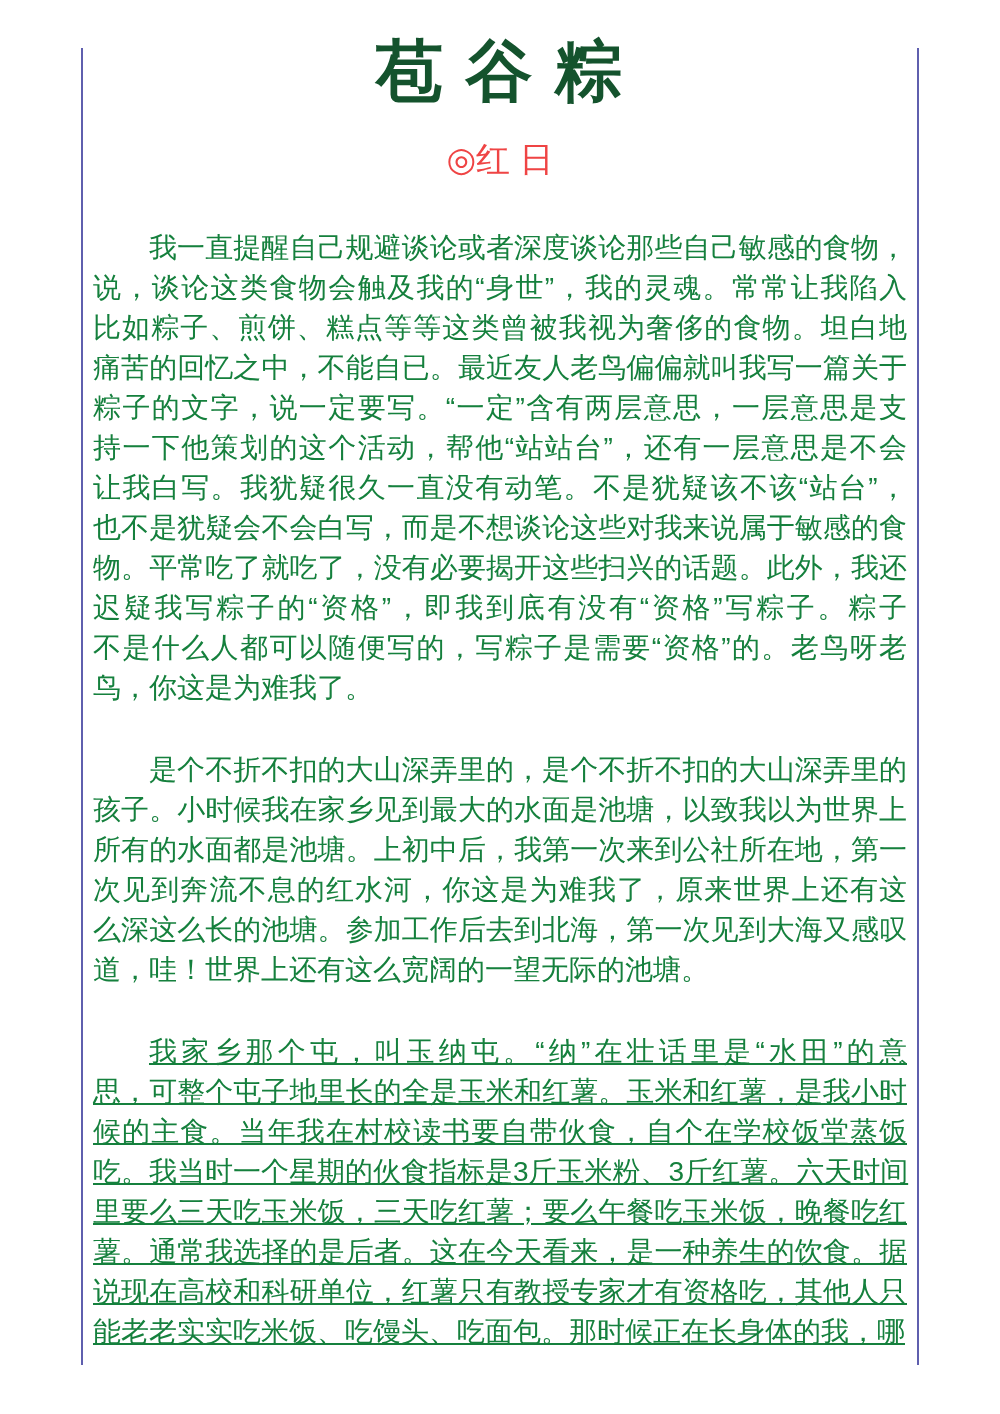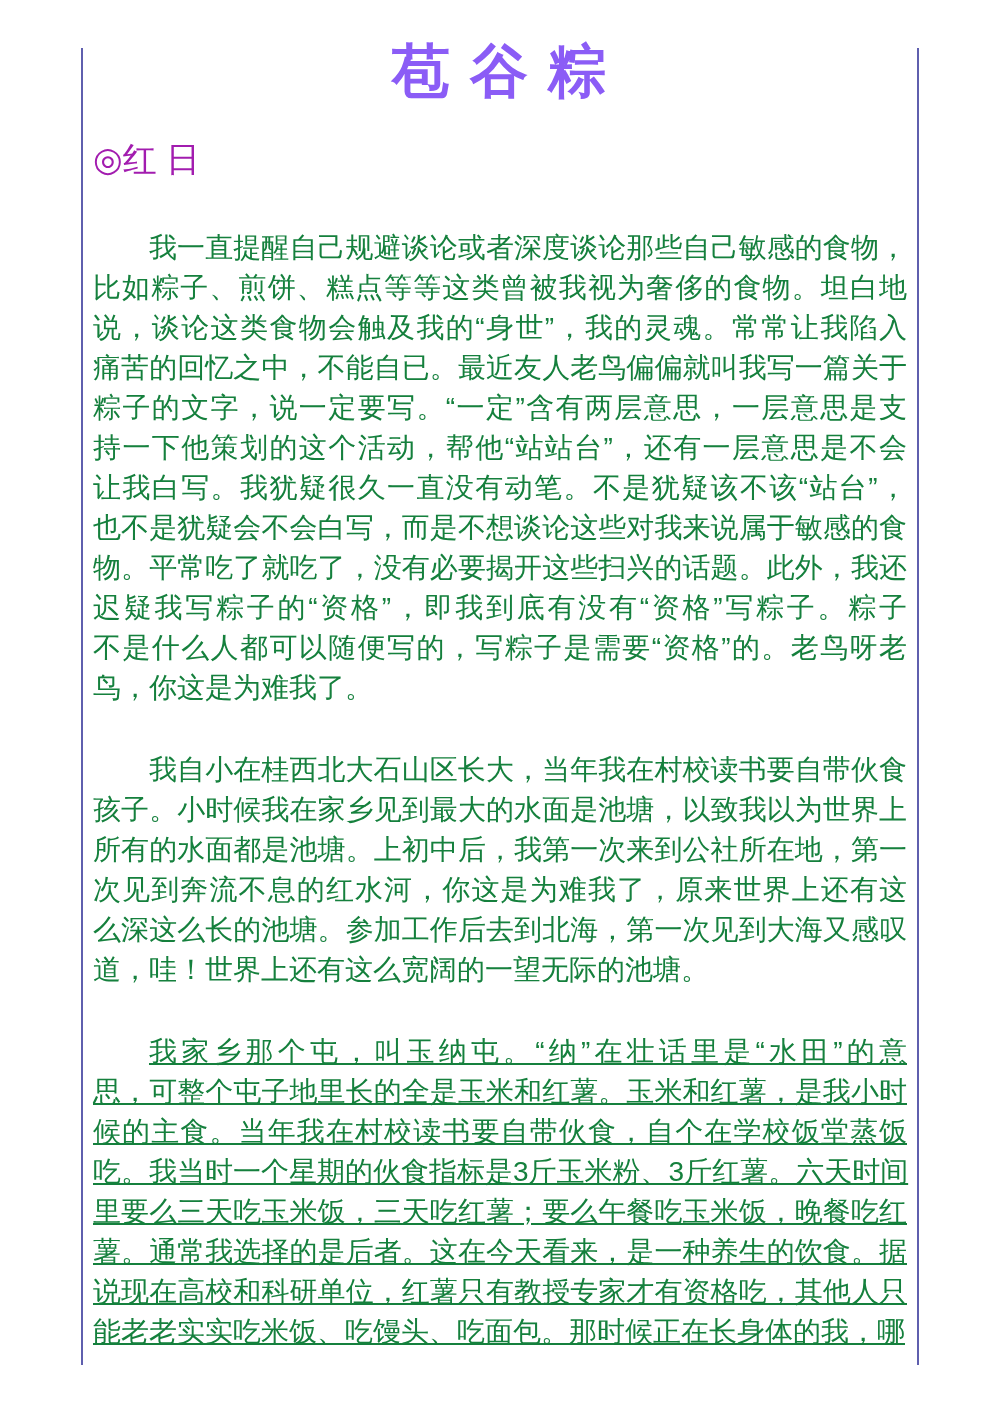--- a/index.html
+++ b/index.html
@@ -28,33 +28,33 @@
   .content {
     position: absolute;
     left: 81px;
     top: 0;
     width: 838px;
     padding: 0 12px;
     box-sizing: border-box;
   }
   .article-title {
     margin-top: 36px;
-    font-size: 58px;
+    font-size: 67px;
     line-height: 70px;
     font-weight: bold;
     text-align: center;
-    color: #8b5cf6;
+    color: #14532d;
     letter-spacing: 2px;
   }
   .article-author {
     margin-top: 30px;
     font-size: 34px;
     line-height: 46px;
-    text-align: left;
-    color: #a21caf;
+    text-align: center;
+    color: #ef4444;
     font-weight: 500;
   }
   .article-body {
     margin-top: 46px;
     font-size: 28px;
     line-height: 40px;
     color: #15803d;
   }
   .paragraph {
     margin: 0 0 42px 0;
@@ -78,34 +78,34 @@
   <div class="vrule right"></div>
 
   <div class="content">
     <div class="article-title">苞 谷 粽</div>
 
     <div class="article-author">◎红 日</div>
 
     <div class="article-body">
         <div class="paragraph">
           <div class="line first">我一直提醒自己规避谈论或者深度谈论那些自己敏感的食物，</div>
+          <div class="line">说，谈论这类食物会触及我的“身世”，我的灵魂。常常让我陷入</div>
           <div class="line">比如粽子、煎饼、糕点等等这类曾被我视为奢侈的食物。坦白地</div>
-          <div class="line">说，谈论这类食物会触及我的“身世”，我的灵魂。常常让我陷入</div>
           <div class="line">痛苦的回忆之中，不能自已。最近友人老鸟偏偏就叫我写一篇关于</div>
           <div class="line">粽子的文字，说一定要写。“一定”含有两层意思，一层意思是支</div>
           <div class="line">持一下他策划的这个活动，帮他“站站台”，还有一层意思是不会</div>
           <div class="line">让我白写。我犹疑很久一直没有动笔。不是犹疑该不该“站台”，</div>
           <div class="line">也不是犹疑会不会白写，而是不想谈论这些对我来说属于敏感的食</div>
           <div class="line">物。平常吃了就吃了，没有必要揭开这些扫兴的话题。此外，我还</div>
           <div class="line">迟疑我写粽子的“资格”，即我到底有没有“资格”写粽子。粽子</div>
           <div class="line">不是什么人都可以随便写的，写粽子是需要“资格”的。老鸟呀老</div>
           <div class="line last">鸟，你这是为难我了。</div>
         </div>
         <div class="paragraph">
-          <div class="line first">我自小在桂西北大石山区长大，当年我在村校读书要自带伙食</div>
+          <div class="line first">是个不折不扣的大山深弄里的，是个不折不扣的大山深弄里的</div>
           <div class="line">孩子。小时候我在家乡见到最大的水面是池塘，以致我以为世界上</div>
           <div class="line">所有的水面都是池塘。上初中后，我第一次来到公社所在地，第一</div>
           <div class="line">次见到奔流不息的红水河，你这是为难我了，原来世界上还有这</div>
           <div class="line">么深这么长的池塘。参加工作后去到北海，第一次见到大海又感叹</div>
           <div class="line last">道，哇！世界上还有这么宽阔的一望无际的池塘。</div>
         </div>
         <div class="paragraph">
           <div class="line first">我家乡那个屯，叫玉纳屯。“纳”在壮话里是“水田”的意</div>
           <div class="line">思，可整个屯子地里长的全是玉米和红薯。玉米和红薯，是我小时</div>
           <div class="line">候的主食。当年我在村校读书要自带伙食，自个在学校饭堂蒸饭</div>

